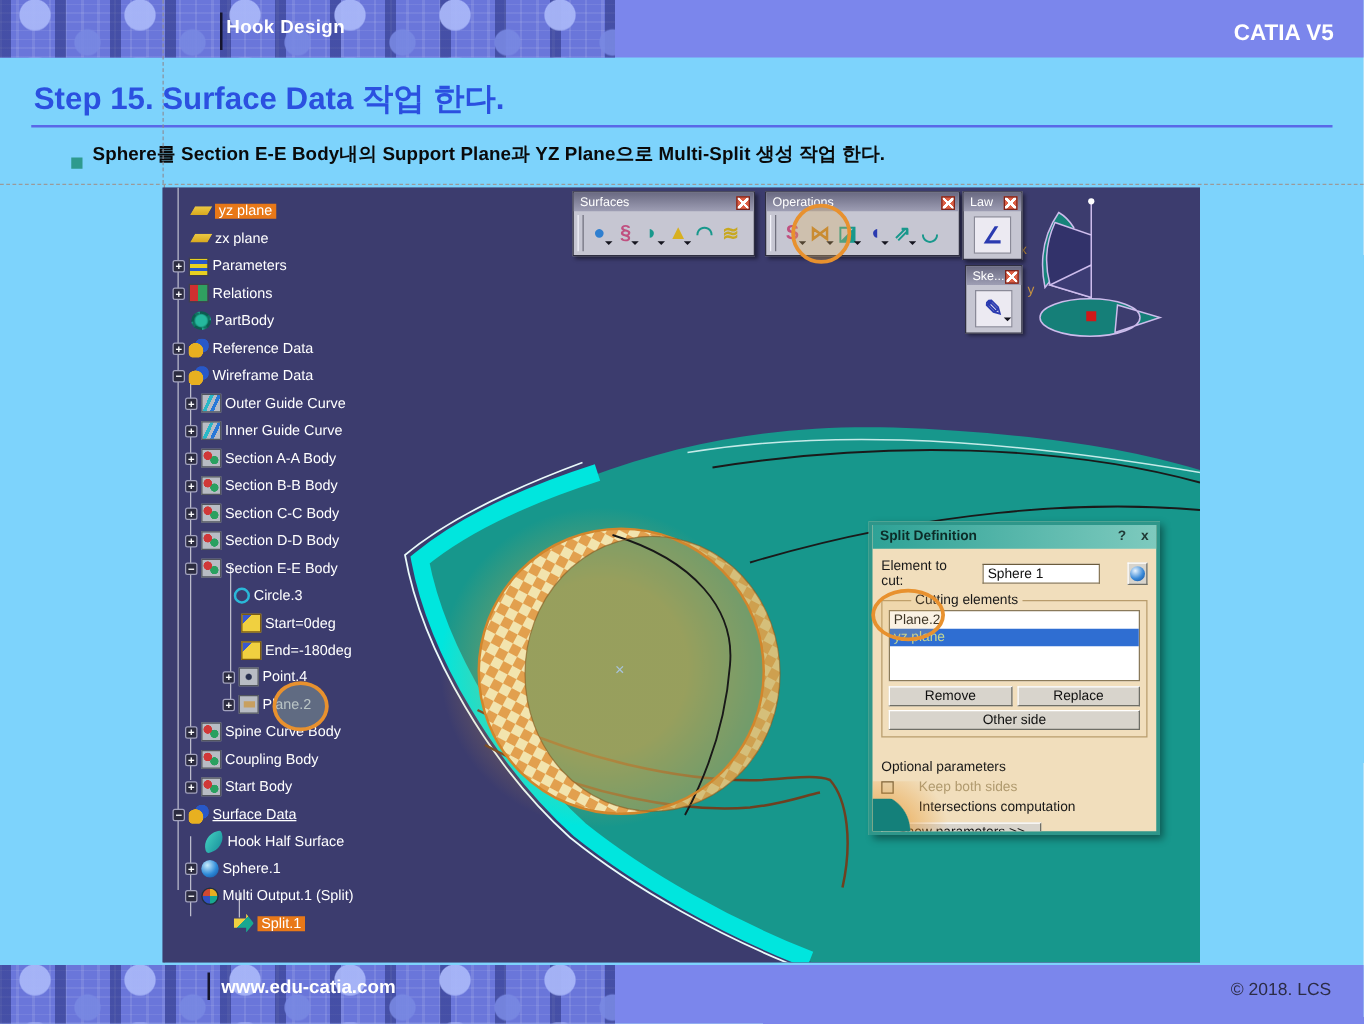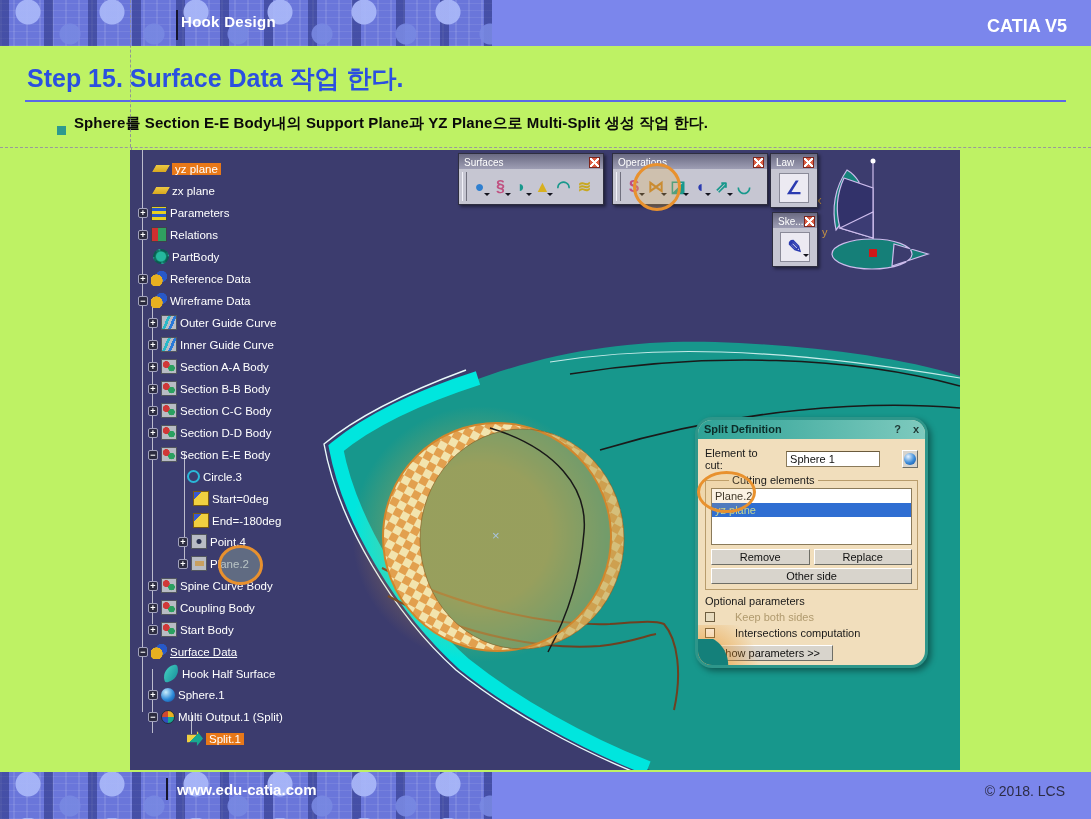--- a/index.html
+++ b/index.html
@@ -1,18 +1,18 @@
 <!DOCTYPE html>
 <html><head>
 <meta charset="utf-8">
 <style>
   * { margin:0; padding:0; box-sizing:border-box; }
   html,body { width:1091px; height:819px; background:#fff; overflow:hidden;
     font-family:"Liberation Sans", sans-serif; }
-  #page { position:relative; width:1091px; height:819px; background:#bef264;text-decoration:underline; }
+  #page { position:relative; width:1091px; height:819px; background:#7dd3fc;text-decoration:underline; }
 
   
   .banner { position:absolute; left:0; width:1091px; background:#7b86ec; }
   #hdr { top:0; height:46px; }
   #ftr { top:772px; height:47px; }
   .bpat { position:absolute; left:0; top:0; width:492px; height:100%;
     background-color:#6a76da;
     background-image:
       radial-gradient(circle 13px at 28px 12px, rgba(168,182,248,.95) 0 12px, rgba(168,182,248,0) 13px),
       radial-gradient(circle 11px at 70px 34px, rgba(120,136,226,.9) 0 10px, rgba(120,136,226,0) 11px),
@@ -115,21 +115,21 @@
   #cmark { position:absolute; left:492px; top:528px; color:#a8c4de; font-size:13px; z-index:15; }
 
   
   .ann { position:absolute; border:3px solid #e8912e; border-radius:50%; z-index:60; }
   #ann-tree   { left:218px; top:545px; width:45px; height:40px; background:rgba(125,145,148,.55); }
   #ann-tool   { left:633px; top:163px; width:48px; height:48px; background:rgba(225,178,92,.30); }
   #ann-dialog { left:697px; top:471px; width:59px; height:42px; background:rgba(235,185,100,.18); }
 
   
   #dlg { position:absolute; left:695px; top:417px; width:233px; height:251px; z-index:50;
-    border:3px solid #2e968a; border-radius:17px; background:#f1debc;
+    border:3px solid #2e968a; border-radius:0; background:#f1debc;
     box-shadow:3px 3px 6px rgba(0,0,0,.4); overflow:hidden; }
   #dlg-tt { height:19px; background:linear-gradient(90deg,#2ea296,#7ecabe); color:#0c2c28;
     font-size:11px; font-weight:bold; padding:3px 6px 0 6px; display:flex; justify-content:space-between; }
   #dlg-tt .wbtns { display:flex; gap:12px; color:#203a36; font-weight:bold; font-size:11px; }
   #dlg-body { position:relative; padding:8px 7px 0 7px; font-size:11px; color:#181818; }
   .dlg-row { display:flex; align-items:center; gap:22px; }
   #etc-input { width:114px; height:16px; background:#fff; border:1px solid #8a7a5a;
     border-top-color:#6a5a3c; font-size:11px; padding:1px 3px; color:#101010; }
   .minibtn { width:20px; height:18px; background:#d8d4cc; border:1px solid;
     border-color:#fff #6e6e66 #6e6e66 #fff; display:flex; align-items:center; justify-content:center; }
@@ -137,21 +137,21 @@
     background:radial-gradient(circle at 35% 30%, #e8f4ff, #3a8ad8 55%, #0e4a98); }
   #grp { margin-top:9px; border:1px solid #b89c6c; position:relative; padding:7px 5px 5px 5px; }
   #grp > .glabel { position:absolute; top:-7px; left:23px; background:#f1debc; padding:0 3px; }
   #cutlist { background:#fff; border:1px solid #8a7a5a; height:57px; font-size:11px; }
   .lrow { height:14px; padding:0 3px; line-height:14px; }
   .lrow.selrow { background:#2f6ed2; color:#c6d892; }
   .btn { background:#d8d4cc; border:1px solid; border-color:#fff #6e6e66 #6e6e66 #fff;
     font-size:11px; text-align:center; padding:1px 0; color:#101010; }
   #rr { display:flex; gap:4px; margin-top:4px; } #rr .btn { flex:1; }
   #otherside { margin-top:3px; width:100%; }
-  #optlabel { margin-top:5px; }
+  #optlabel { margin-top:18px; }
   .cbrow { display:flex; align-items:center; gap:20px; margin-top:4px; }
   .cb { width:10px; height:10px; background:#fff; border:1px solid #6e5e40; flex:0 0 auto; }
   .cb.dis { background:#e8dcc0; }
   .dislabel { color:#b09a6e; }
   #showparams { margin-top:6px; width:128px; }
   #okrow { display:flex; gap:7px; margin-top:6px; justify-content:center; position:relative; z-index:2; }
   #okrow .btn { width:54px; display:flex; align-items:center; justify-content:center; gap:4px; }
   #dlg-corner { position:absolute; left:0; bottom:0; width:70px; height:40px; z-index:1;
     background:radial-gradient(circle at 8% 108%, rgba(232,148,40,.85), rgba(232,148,40,0) 72%); }
   #dlg-corner2 { position:absolute; left:0; bottom:0; width:44px; height:26px; z-index:1;

